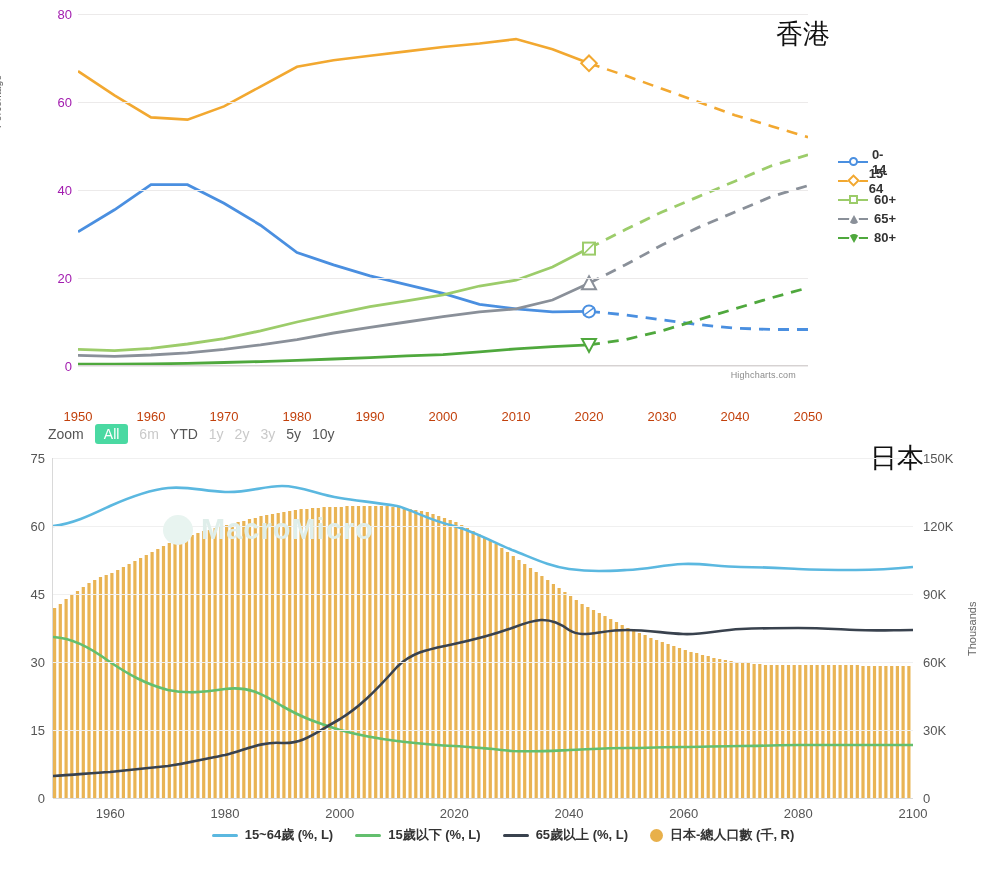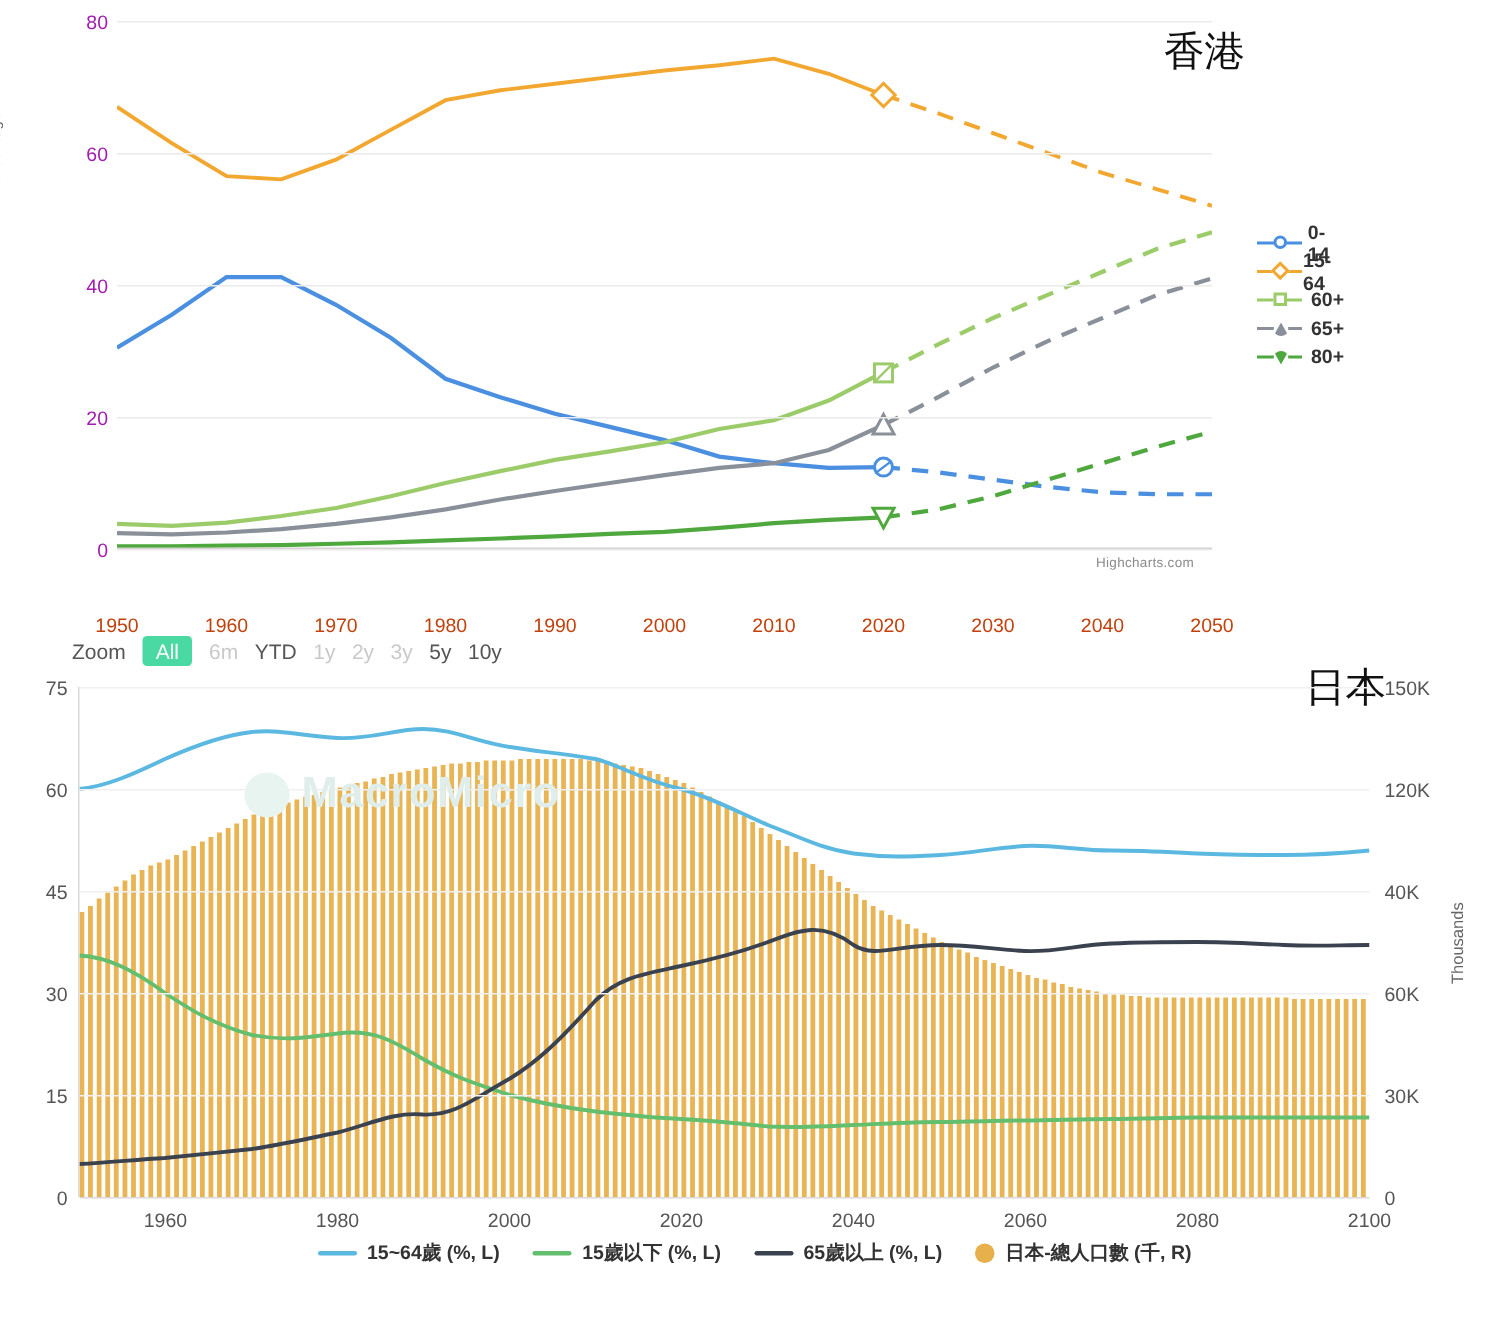--- a/index.html
+++ b/index.html
@@ -209,21 +209,21 @@
       <div class="byt" style="top:333px">0</div>
       <div class="byt" style="top:265px">15</div>
       <div class="byt" style="top:197px">30</div>
       <div class="byt" style="top:129px">45</div>
       <div class="byt" style="top:61px">60</div>
       <div class="byt" style="top:-7px">75</div>
 
       <div class="bytr" style="top:333px">0</div>
       <div class="bytr" style="top:265px">30K</div>
       <div class="bytr" style="top:197px">60K</div>
-      <div class="bytr" style="top:129px">40K</div>
+      <div class="bytr" style="top:129px">90K</div>
       <div class="bytr" style="top:61px">120K</div>
       <div class="bytr" style="top:-7px">150K</div>
 
       <div class="bxt" style="left:57.3px">1960</div>
       <div class="bxt" style="left:172.0px">1980</div>
       <div class="bxt" style="left:286.7px">2000</div>
       <div class="bxt" style="left:401.3px">2020</div>
       <div class="bxt" style="left:516.0px">2040</div>
       <div class="bxt" style="left:630.7px">2060</div>
       <div class="bxt" style="left:745.3px">2080</div>

